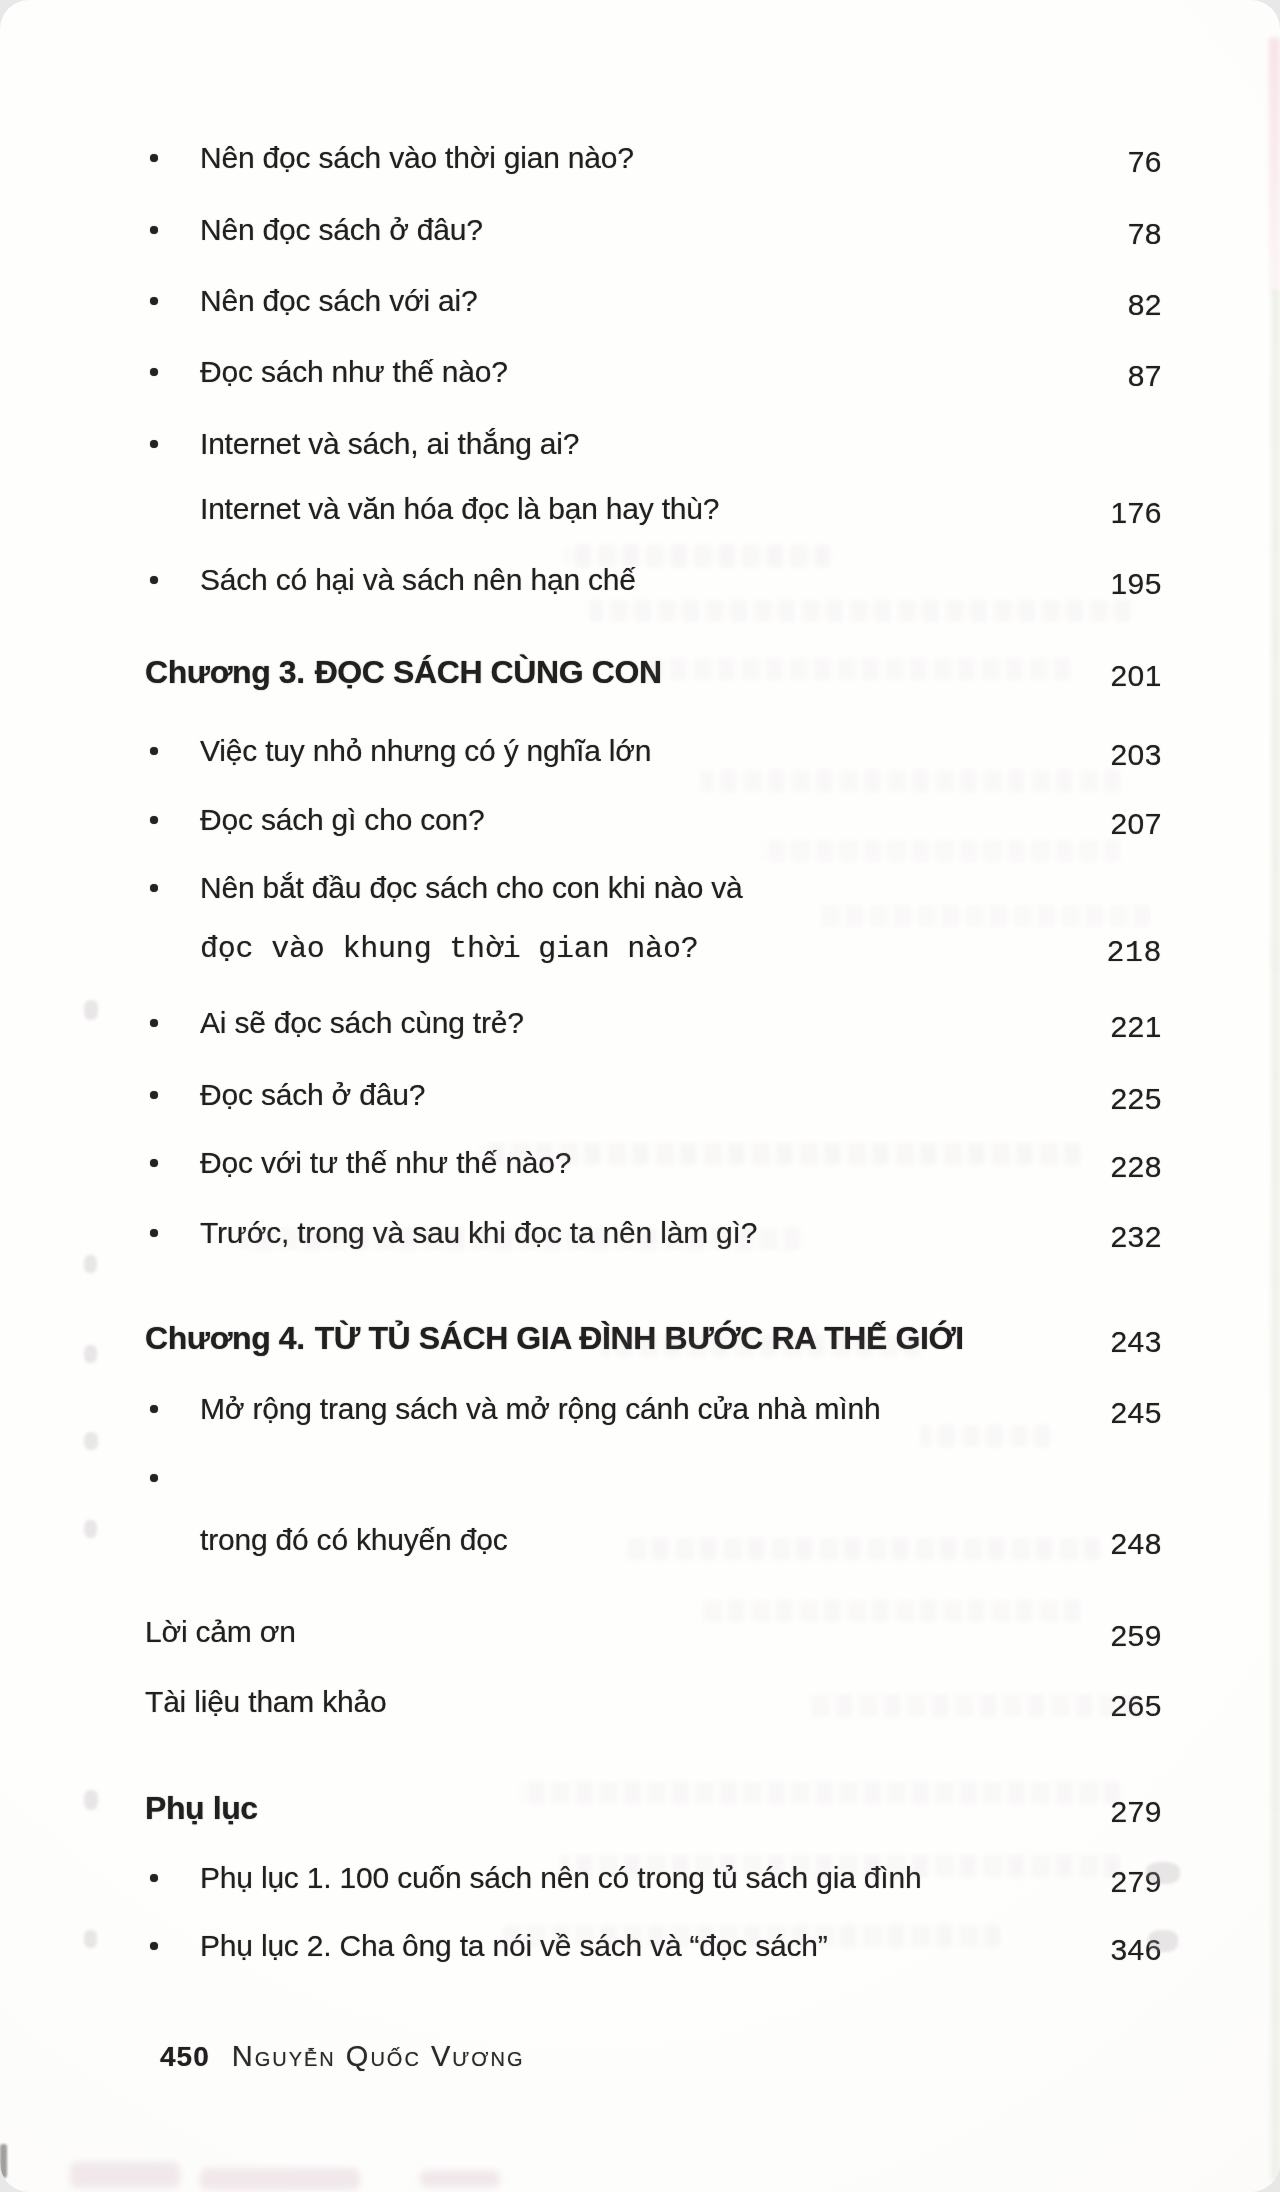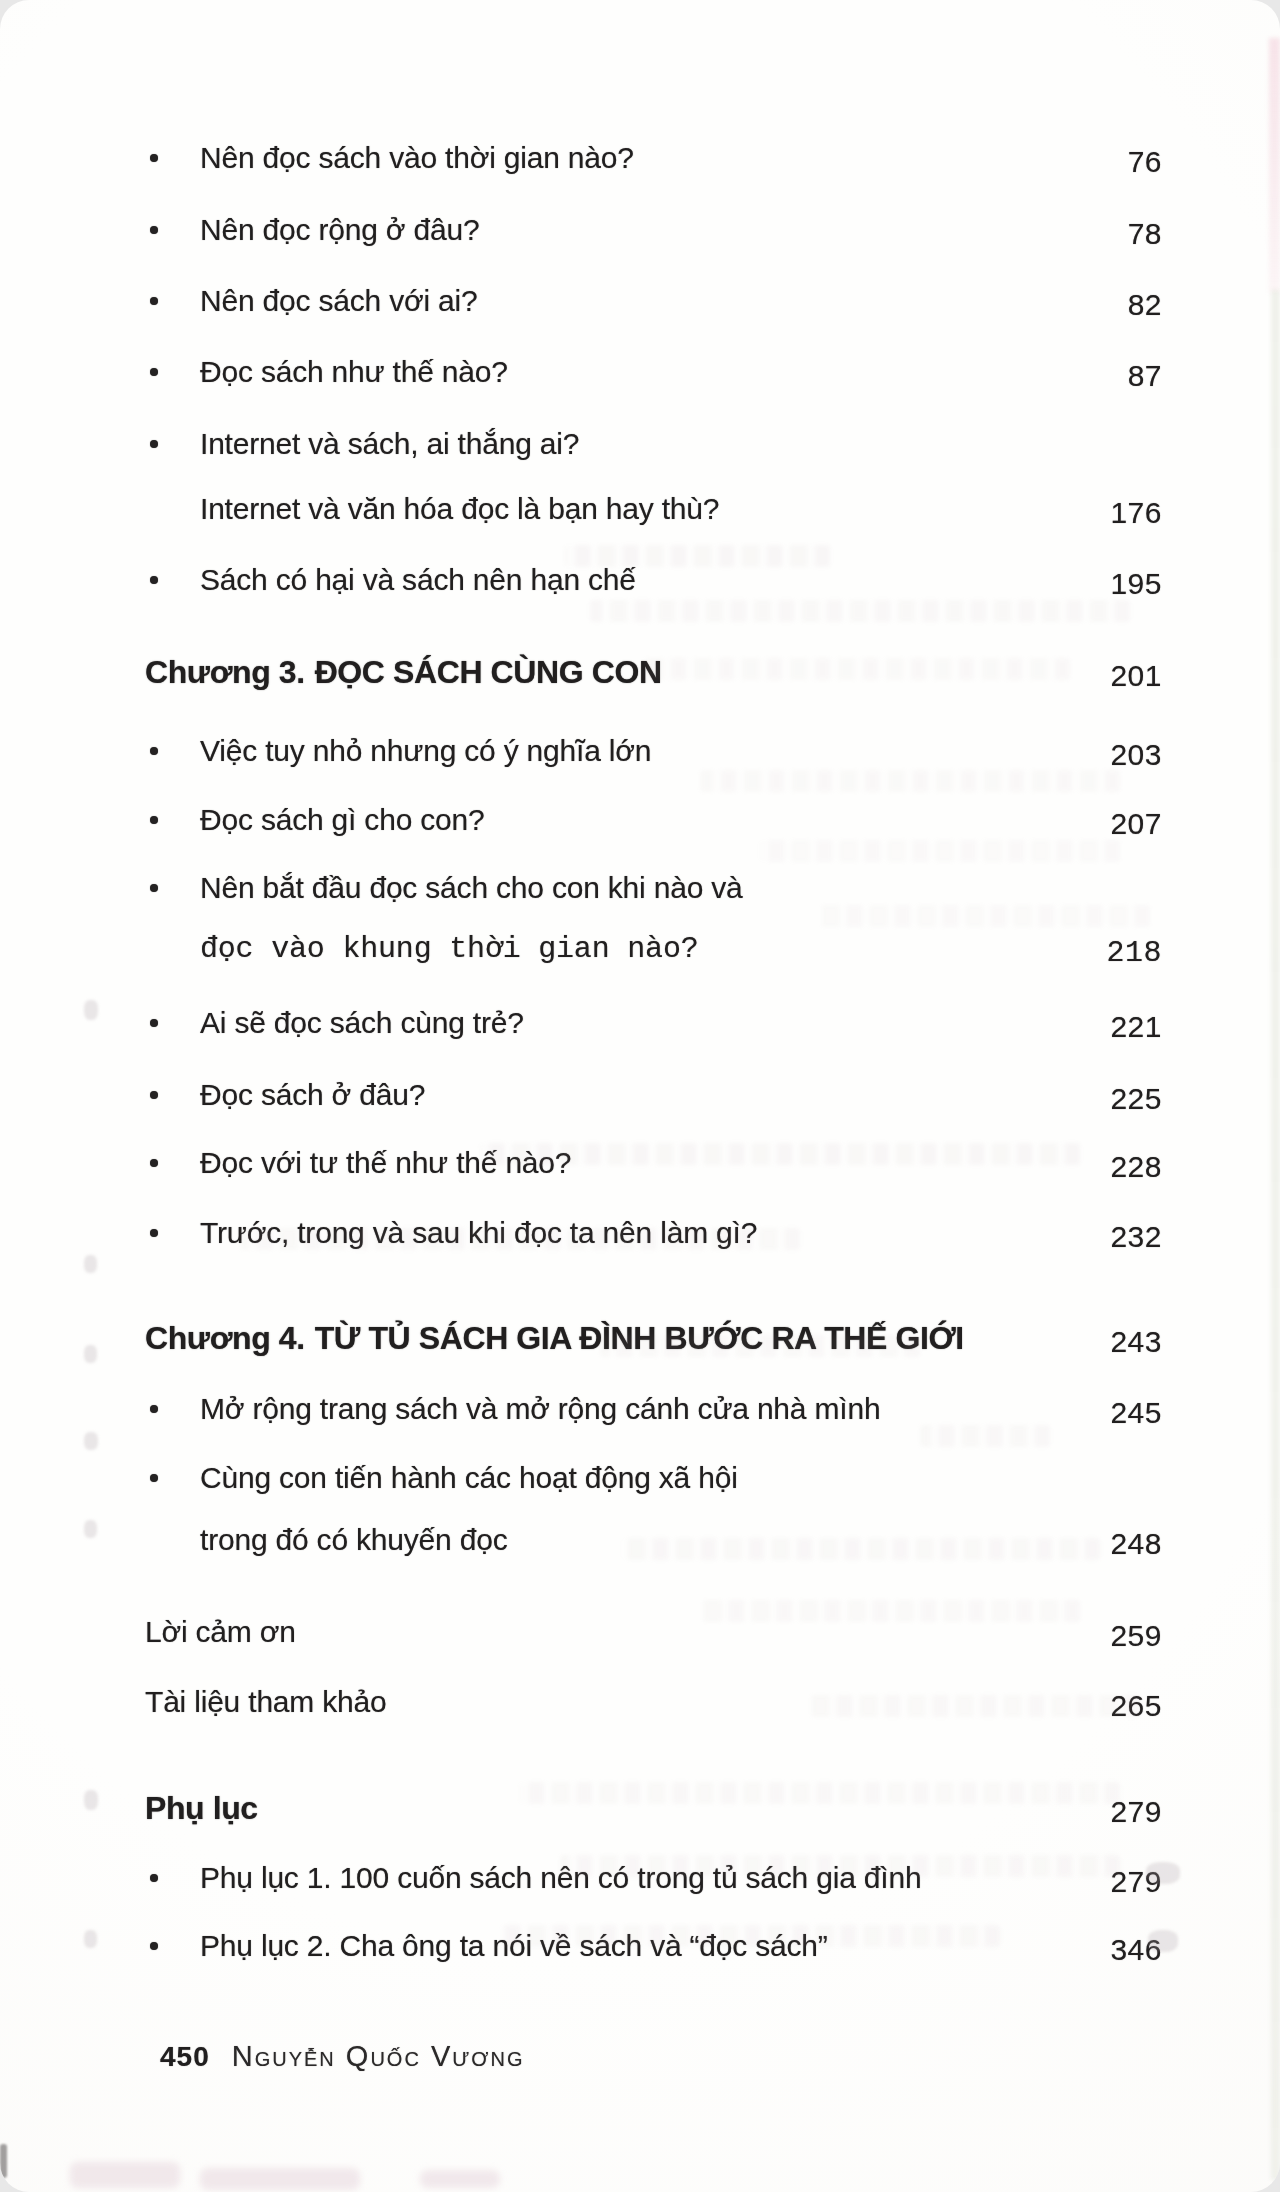--- a/index.html
+++ b/index.html
@@ -67,21 +67,21 @@
 
 <div class="page">
   <div id="toc">
       <div class="row bullet" style="top: 138px;">
         <span class="dot"></span>
         <span class="txt">Nên đọc sách vào thời gian nào?</span>
         <span class="pg">76</span>
       </div>
       <div class="row bullet" style="top: 210px;">
         <span class="dot"></span>
-        <span class="txt">Nên đọc rộng ở đâu?</span>
+        <span class="txt">Nên đọc sách ở đâu?</span>
         <span class="pg">78</span>
       </div>
       <div class="row bullet" style="top: 281px;">
         <span class="dot"></span>
         <span class="txt">Nên đọc sách với ai?</span>
         <span class="pg">82</span>
       </div>
       <div class="row bullet" style="top: 352px;">
         <span class="dot"></span>
         <span class="txt">Đọc sách như thế nào?</span>
@@ -146,21 +146,20 @@
         <span class="txt"><span class="prefix">Chương 4.</span><span>TỪ TỦ SÁCH GIA ĐÌNH BƯỚC RA THẾ GIỚI</span></span>
         <span class="pg">243</span>
       </div>
       <div class="row bullet" style="top: 1389px;">
         <span class="dot"></span>
         <span class="txt">Mở rộng trang sách và mở rộng cánh cửa nhà mình</span>
         <span class="pg">245</span>
       </div>
       <div class="row bullet" style="top: 1458px;">
         <span class="dot"></span>
-        <span class="txt">Cùng con tiến hành các hoạt động xã hội</span>
       </div>
       <div class="row continuation" style="top: 1520px;">
         <span class="txt">trong đó có khuyến đọc</span>
         <span class="pg">248</span>
       </div>
       <div class="row plain" style="top: 1612px; padding-left: 28px;">
         <span class="txt">Lời cảm ơn</span>
         <span class="pg">259</span>
       </div>
       <div class="row plain" style="top: 1682px;">

